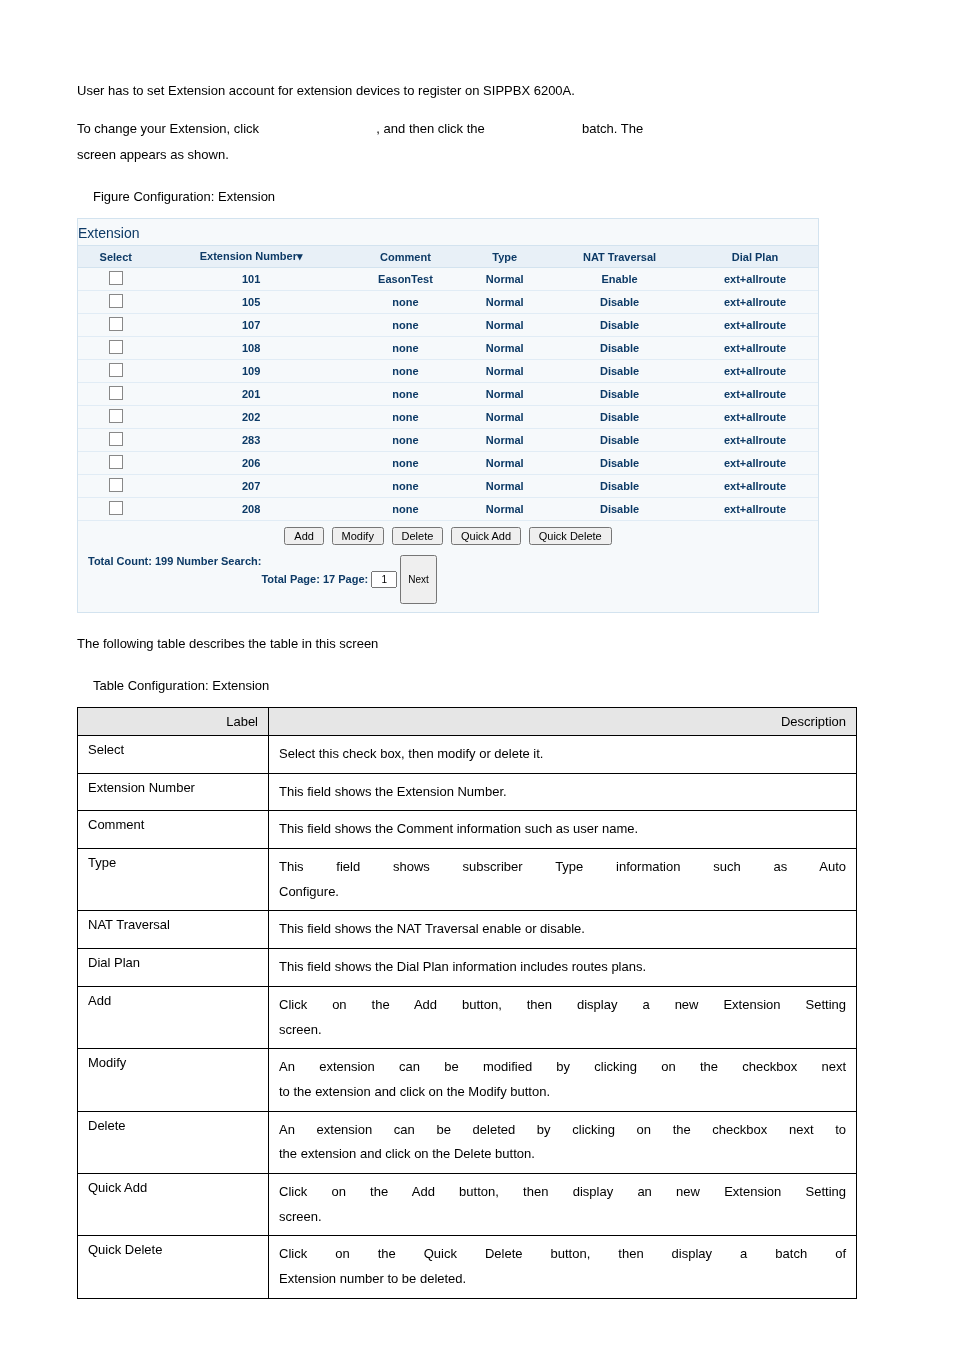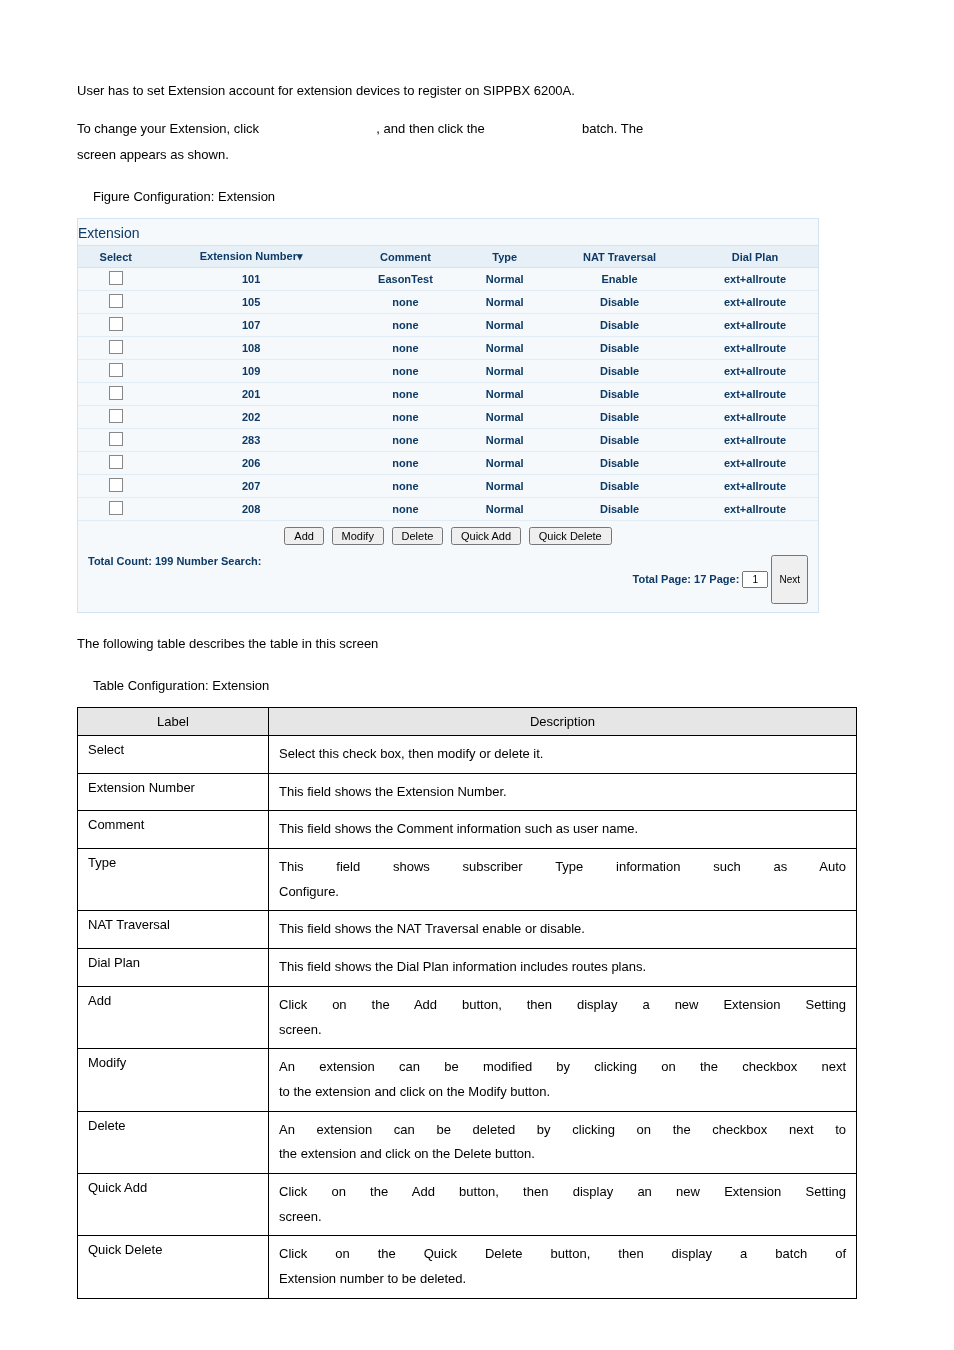--- a/index.html
+++ b/index.html
@@ -7,26 +7,26 @@
 p{line-height:2;margin:8px 0 12px 0}
 .caption{margin:16px 0 8px 16px}
 .panel{background:#f6f9fb;border:1px solid #d3e3ef;width:740px;margin-bottom:18px}
 .panel-title{color:#0d3a66;text-align:left;font-size:14px;padding:6px 0 4px 0}
 table.ext{width:100%;border-collapse:collapse;font-size:11px}
 table.ext th{background:#e8f0f7;color:#0d3a66;font-weight:bold;padding:4px 6px;text-align:center;border-top:1px solid #d3e3ef;border-bottom:1px solid #d3e3ef}
 table.ext td{padding:3px 6px;text-align:center;color:#0d3a66;font-weight:bold;border-bottom:1px solid #e1ecf5}
 .chk{width:12px;height:12px;border:1px solid #888;background:#fff;display:inline-block}
 .btnrow{text-align:center;padding:6px 0}
 .btnrow input{font-size:11px;padding:1px 8px;margin:0 2px}
-.totals{padding:4px 10px 8px 10px;display:flex;justify-content:space-between;font-size:11px;color:#0d3a66;font-weight:bold}
+.totals{padding:4px 10px 8px 10px;display:flex;justify-content:flex-start;font-size:11px;color:#0d3a66;font-weight:bold}
 .totals input.pg{width:18px;font-size:10px;text-align:center}
 .totals input.nx{font-size:10px;padding:17px 6px}
 table.desc{border-collapse:collapse;width:780px}
 table.desc th,table.desc td{border:1px solid #000;padding:6px 10px;vertical-align:top;font-size:13px}
-table.desc th{background:#e6e6e6;text-align:center;font-weight:normal}
+table.desc th{background:#e6e6e6;text-align:right;font-weight:normal}
 table.desc td.l{width:170px}
 table.desc td.d{line-height:1.9}
 .justify{text-align:justify;text-align-last:justify}
 </style>
 </head>
 <body>
 
 <div class="page">
   <p>User has to set Extension account for extension devices to register on SIPPBX 6200A.</p>
   <p>

